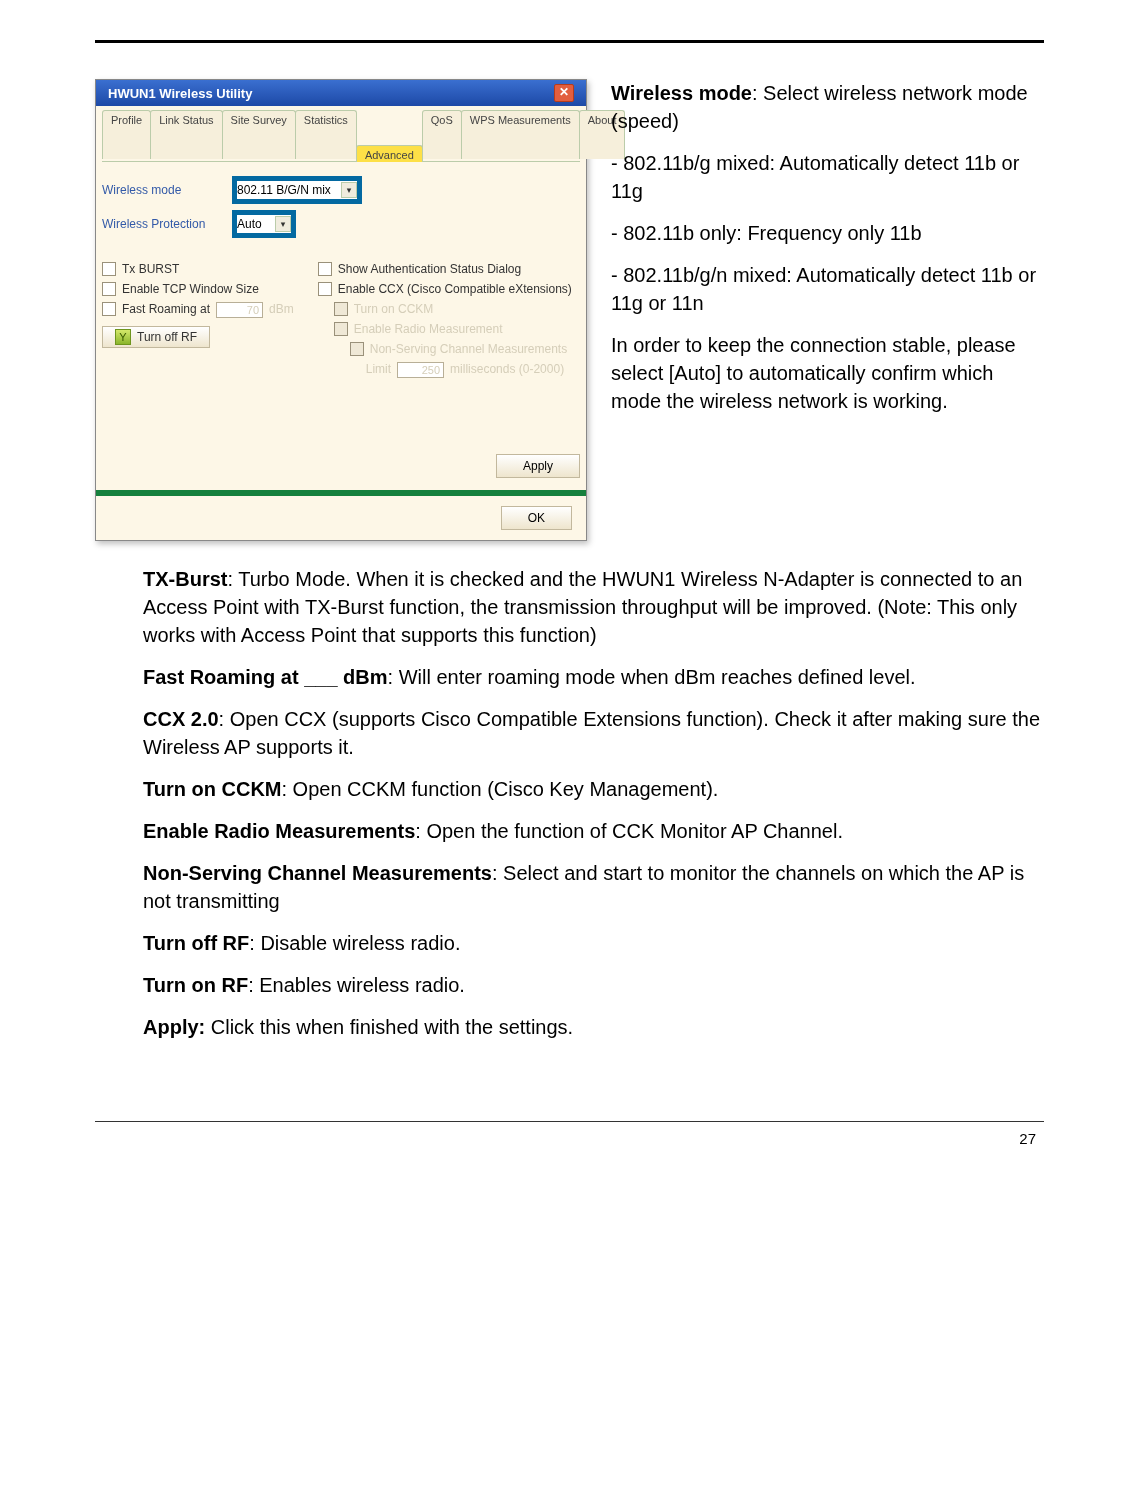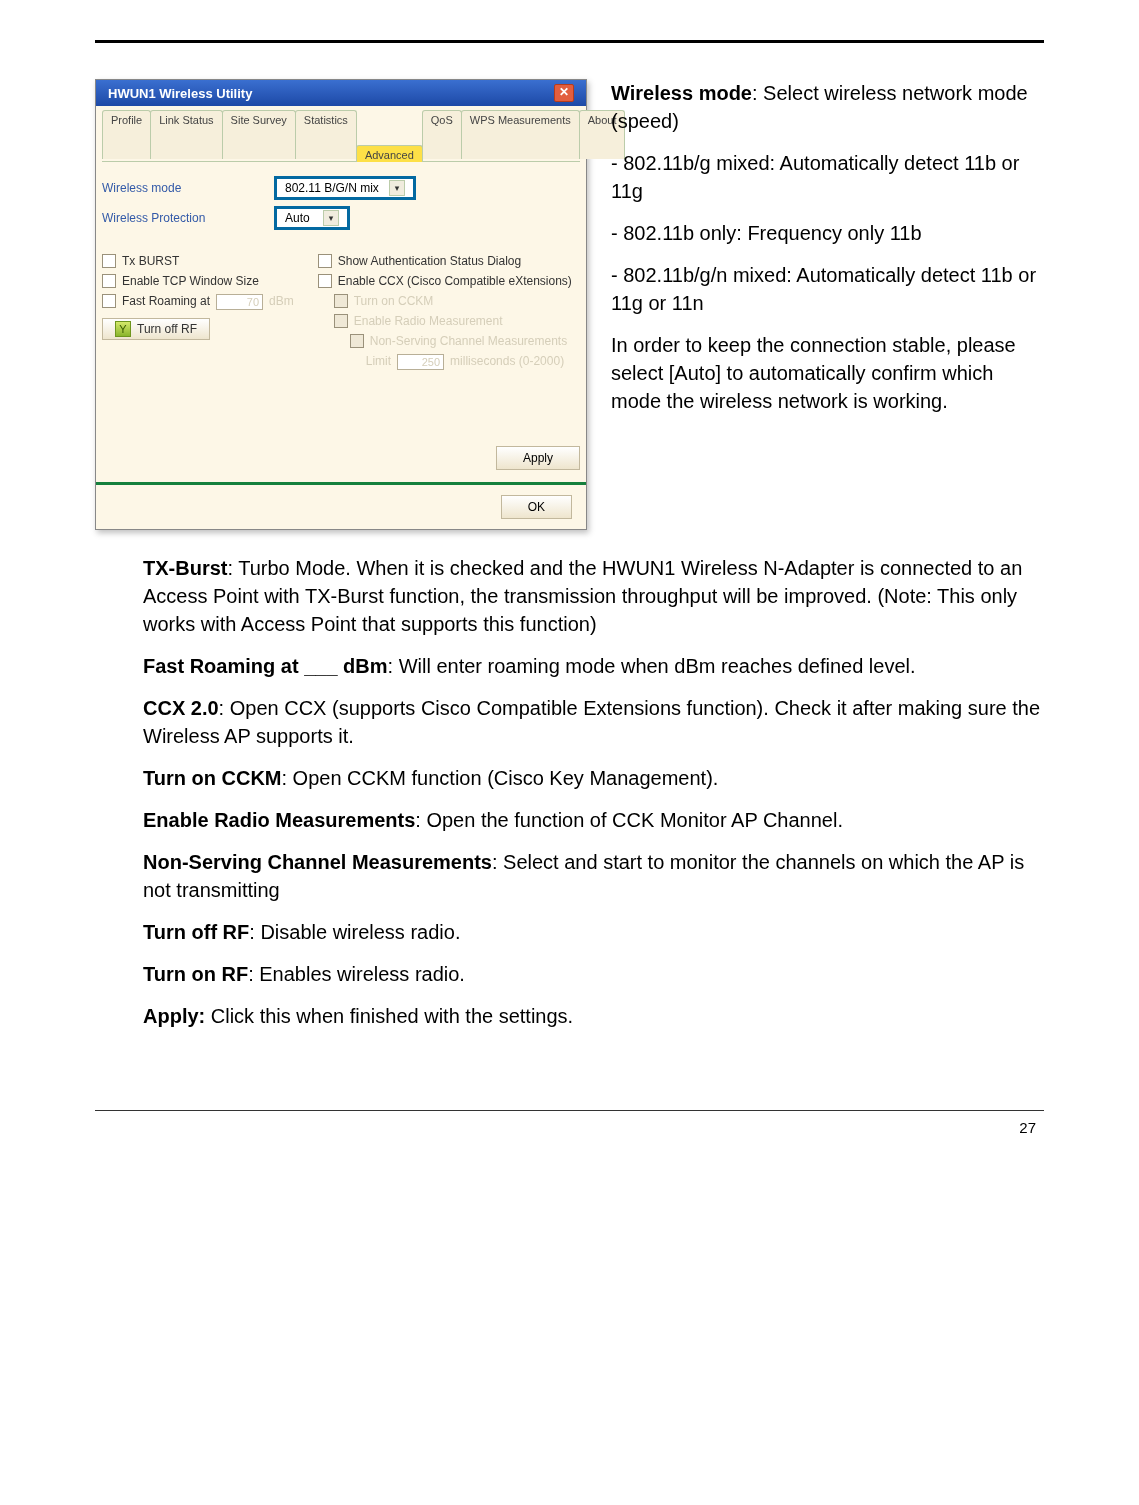--- a/index.html
+++ b/index.html
@@ -77,28 +77,27 @@
     border-top-left-radius: 3px;
     border-top-right-radius: 3px;
     margin-right: -1px;
     white-space: nowrap;
   }
   .tab.active { background: #fde047; position: relative; top: 3px; margin-top: 32px; }
   .tabline { border-top: 1px solid #bca; margin-bottom: 14px; }
   .row { display: flex; align-items: center; margin: 6px 0; }
   .lbl { width: 130px; color: #335aa8; font-size: 12px; }
   .select-box {
-    border: 3px solid #0369a1;
-    background: #fff;
-    padding: 1px 8px;
+    border: 5px solid #0369a1;
+    background: #fff;
+    padding: 1px 0;
     font-size: 12px;
     display: inline-flex;
     align-items: center;
     gap: 6px;
-    margin-left: 42px;
   }
   .select-box.wide { width: 120px; justify-content: space-between; }
   .select-box.narrow { width: 54px; justify-content: space-between; }
   .dd {
     width: 14px; height: 14px;
     background: #f0ecde;
     border: 1px solid #bca;
     display: flex; align-items: center; justify-content: center;
     font-size: 9px; color: #333;
   }
@@ -139,21 +138,21 @@
   .turn-icon {
     width: 14px; height: 14px;
     background: linear-gradient(#d4e86a,#8ab52c);
     border: 1px solid #6e951e;
     color: #3a5a00;
     font-size: 11px;
     line-height: 14px;
     text-align: center;
   }
   .btn-row-right { text-align: right; margin-top: 70px; }
-  .dlg-footer { background: #fdf7e7; padding: 10px 14px; text-align: right; border-top: 3px solid #15803d; }
+  .dlg-footer { background: #fdf7e7; padding: 10px 14px; text-align: right; border-top: 6px solid #15803d; }
   
   .side-text p, .body-text p {
     font-size: 20px;
     line-height: 1.4;
     margin: 0 0 14px 0;
   }
   .side-text { flex: 1; }
   .body-text { margin-top: 24px; margin-left: 48px; }
   .footer-hr { border: none; border-top: 1px solid #333; margin-top: 80px; }
   .page-num { font-size: 15px; text-align: right; padding-right: 8px; margin-top: 6px; }

